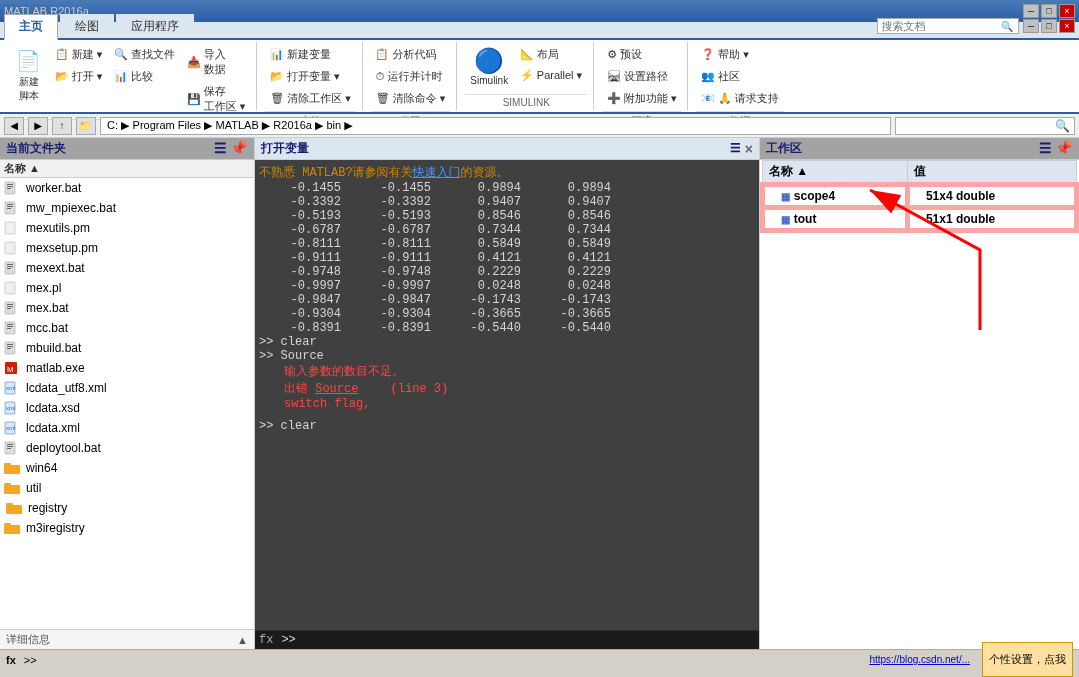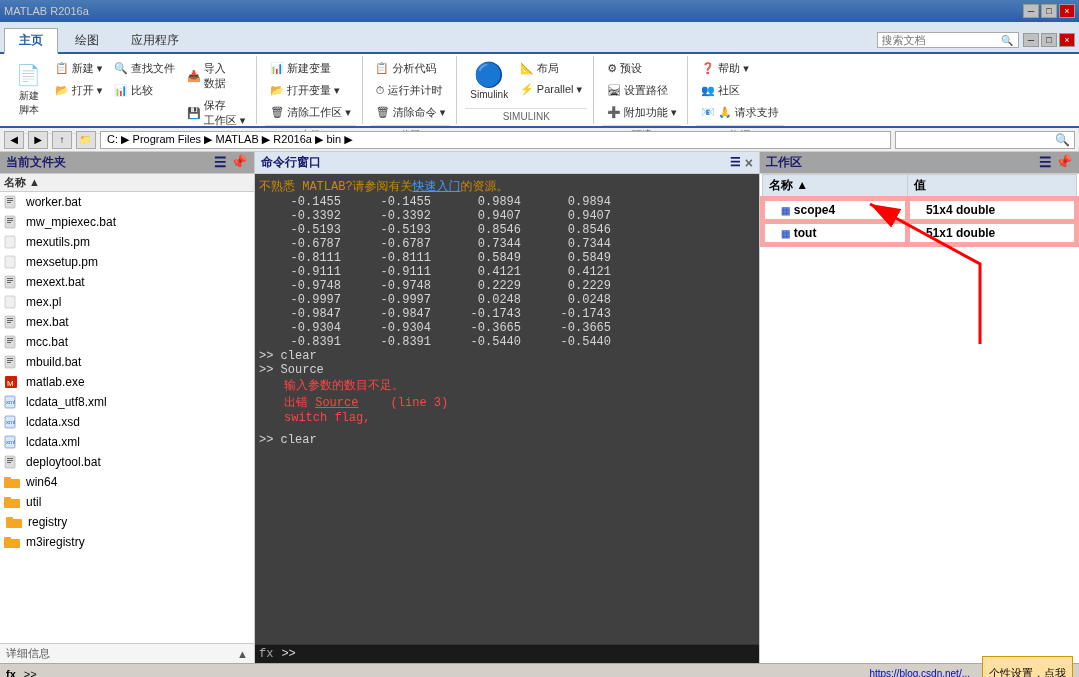--- a/index.html
+++ b/index.html
@@ -76,21 +76,21 @@
 <div class="title-bar">
   <span style="font-size:11px; color:#ccc;">MATLAB R2016a</span>
   <span class="title-bar-title"></span>
   <div class="title-bar-controls">
     <div class="title-btn">─</div>
     <div class="title-btn">□</div>
     <div class="title-btn" style="background:#c00;color:white;">×</div>
   </div>
 </div>
 
-<div style="background:#dce6f0; display:flex; align-items:flex-end; justify-content:space-between; height:32px; border-bottom:2px solid #2b5da6; padding:0 4px;">
+<div style="background:#dce6f0; display:flex; align-items:flex-end; justify-content:space-between; height:18px; border-bottom:2px solid #2b5da6; padding:0 4px;">
   <div style="display:flex; align-items:flex-end;">
     <div class="ribbon-tab active">主页</div>
     <div class="ribbon-tab">绘图</div>
     <div class="ribbon-tab">应用程序</div>
   </div>
   <div style="display:flex; align-items:center; gap:4px; margin-bottom:4px;">
     <div style="display:flex; align-items:center; background:white; border:1px solid #aaa; height:16px; padding:0 4px;">
       <input type="text" style="border: none; outline: none; font-size: 11px; width: 120px;" placeholder="搜索文档">
       <span style="font-size:10px;">🔍</span>
     </div>
@@ -449,21 +449,21 @@
         </div>
       </div>
     <div class="info-section">
       <span>详细信息</span>
       <span>▲</span>
     </div>
   </div>
 
   <div class="center-panel">
     <div class="cmd-header">
-      <span>命令行窗口</span>
+      <span>打开变量</span>
       <div style="display:flex;gap:4px;">
         <span style="cursor:pointer;">☰</span>
         <span class="close-x">×</span>
       </div>
     </div>
     <div class="cmd-body" id="cmd-body">
         <div><span class="cmd-warn">不熟悉 MATLAB?请参阅有关</span><span class="cmd-link">快速入门</span><span class="cmd-warn">的资源。</span></div>
         <div class="cmd-data">
           <span class="cmd-num">-0.1455</span>
           <span class="cmd-num">-0.1455</span>

